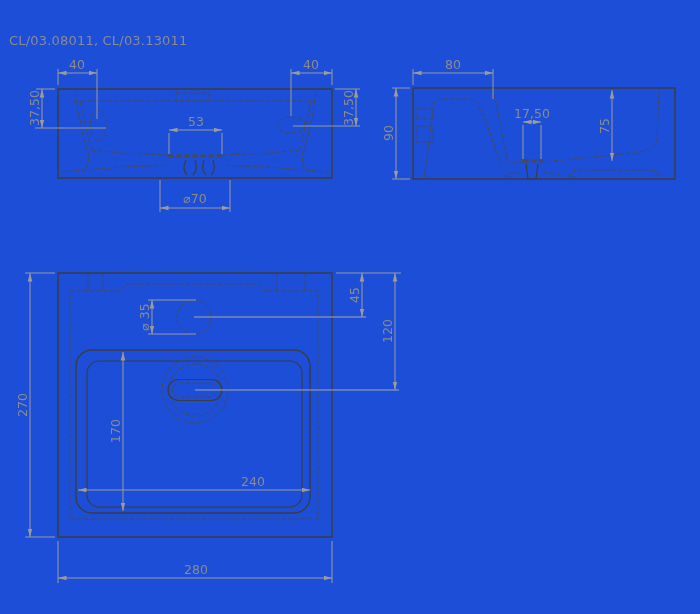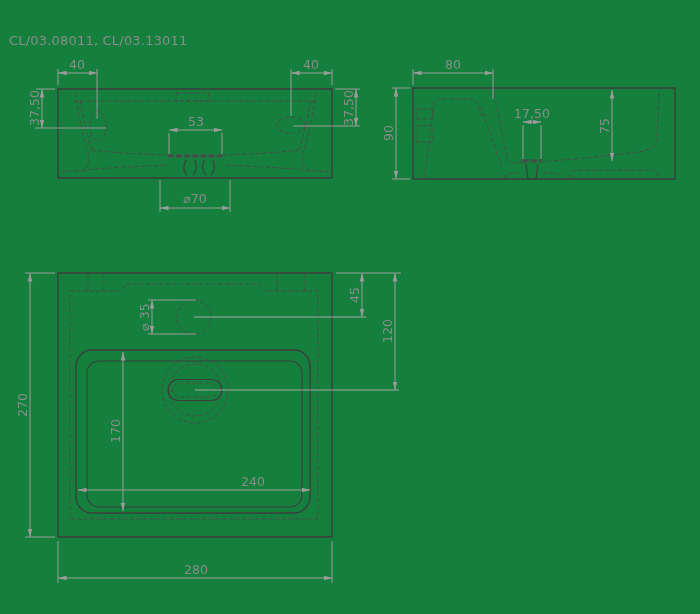--- a/index.html
+++ b/index.html
@@ -1,16 +1,16 @@
 <!DOCTYPE html>
 <html><head>
 <meta charset="utf-8">
 <style>
   html,body{margin:0;padding:0;background:#ffffff;}
-  .sheet{width:700px;height:614px;background:#15803d;position:relative;overflow:hidden;}
+  .sheet{width:700px;height:614px;background:#1d4ed8;position:relative;overflow:hidden;}
   svg text{font-family:"DejaVu Sans",sans-serif;font-size:12.5px;fill:#8b8b8b;}
   .title-text{font-size:13px;letter-spacing:.2px;fill:#8b8b8b;}
   .mid{text-anchor:middle;}
   .ol{stroke:#3d3d3d;stroke-width:1.4;fill:none;stroke-linejoin:round;}
   .ol2{stroke:#3d3d3d;stroke-width:1.1;fill:none;}
   .sol{stroke:#3d3d3d;stroke-width:1.2;fill:none;}
   .hl{stroke:#4a4a4a;stroke-width:1;fill:none;stroke-dasharray:4 2.6;}
   .hlt{stroke:#4a4a4a;stroke-width:3.2;fill:none;stroke-dasharray:5.5 2.6;}
   .dl{stroke:#9b9b9b;stroke-width:1;fill:none;}
   .ldr{stroke:#a8a8a8;stroke-width:1;fill:none;}

